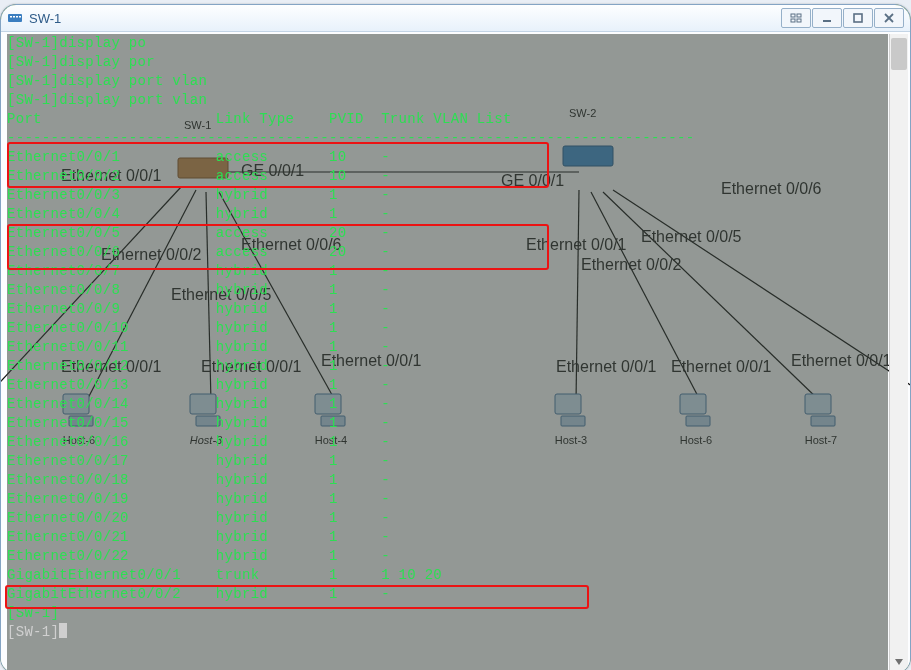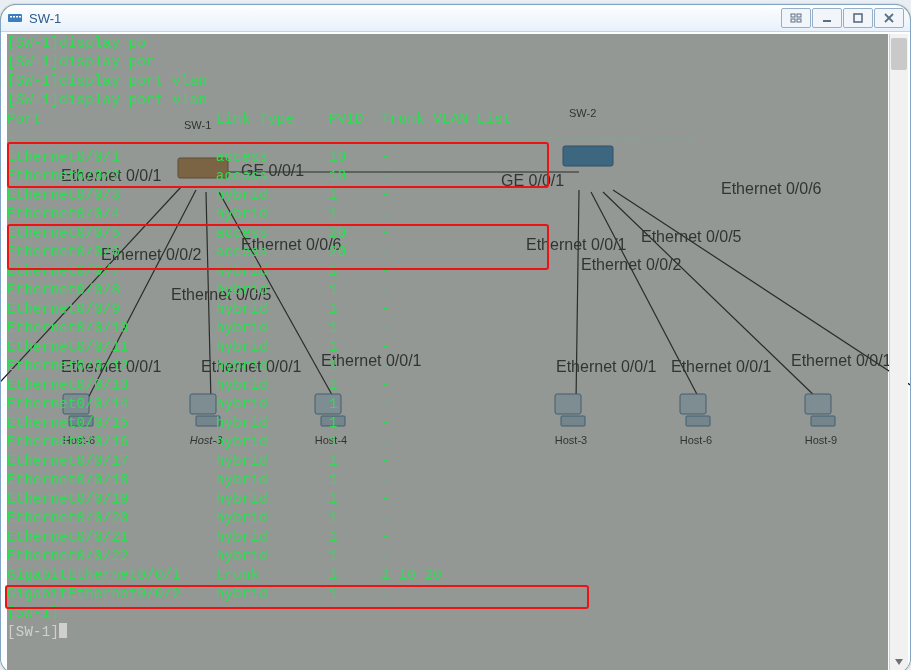--- a/index.html
+++ b/index.html
@@ -266,21 +266,21 @@
             <rect x="4" y="4" width="26" height="20" rx="2" fill="#cfe4f6" stroke="#4a7aa8"></rect>
             <rect x="10" y="26" width="24" height="10" rx="1" fill="#b9d3ea" stroke="#4a7aa8"></rect>
           </svg>
         <div class="dname">Host-6</div>
       </div>
       <div class="device" style="left:800px; top:358px;">
         <svg class="pc-icon" viewBox="0 0 40 40">
             <rect x="4" y="4" width="26" height="20" rx="2" fill="#cfe4f6" stroke="#4a7aa8"></rect>
             <rect x="10" y="26" width="24" height="10" rx="1" fill="#b9d3ea" stroke="#4a7aa8"></rect>
           </svg>
-        <div class="dname">Host-9</div>
+        <div class="dname">Host-7</div>
       </div>
 
       <span class="portlabel" style="left:240px; top:130px;">GE 0/0/1</span>
       <span class="portlabel" style="left:500px; top:140px;">GE 0/0/1</span>
       <span class="portlabel" style="left:60px;  top:135px;">Ethernet 0/0/1</span>
       <span class="portlabel" style="left:100px; top:214px;">Ethernet 0/0/2</span>
       <span class="portlabel" style="left:170px; top:254px;">Ethernet 0/0/5</span>
       <span class="portlabel" style="left:240px; top:204px;">Ethernet 0/0/6</span>
       <span class="portlabel" style="left:525px; top:204px;">Ethernet 0/0/1</span>
       <span class="portlabel" style="left:580px; top:224px;">Ethernet 0/0/2</span>

